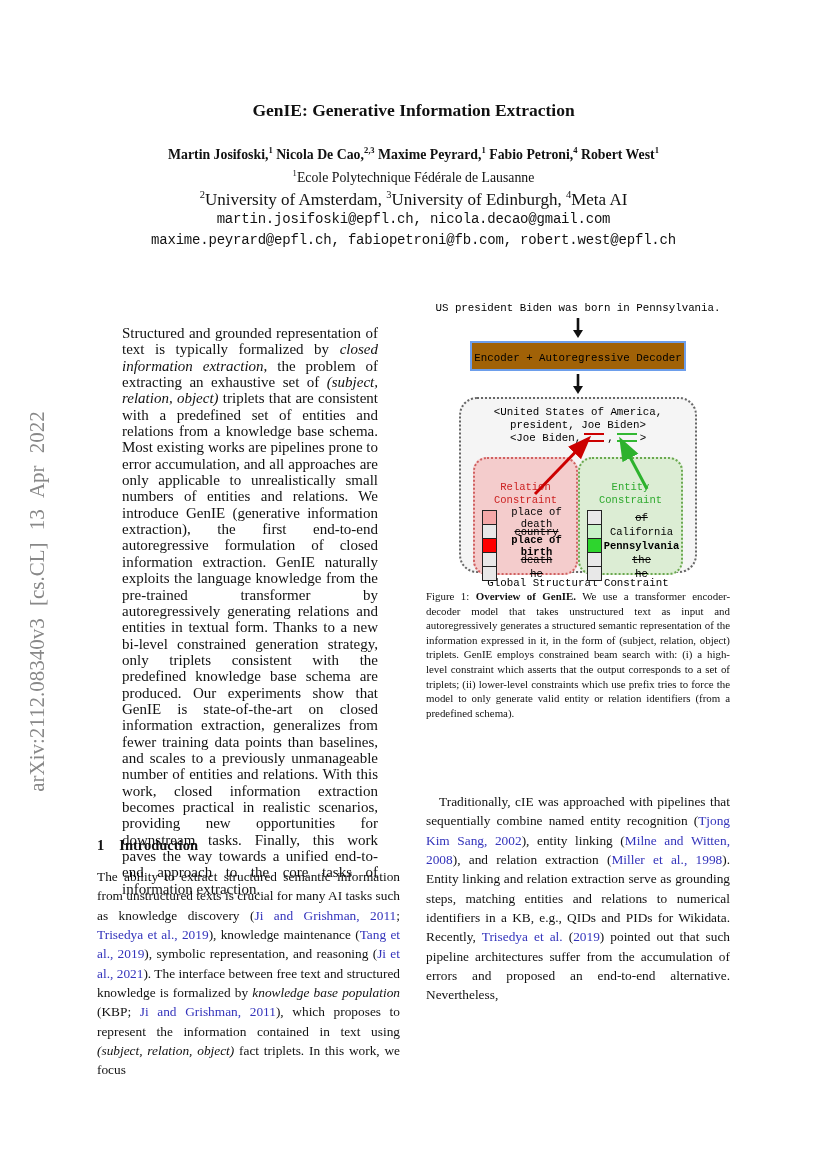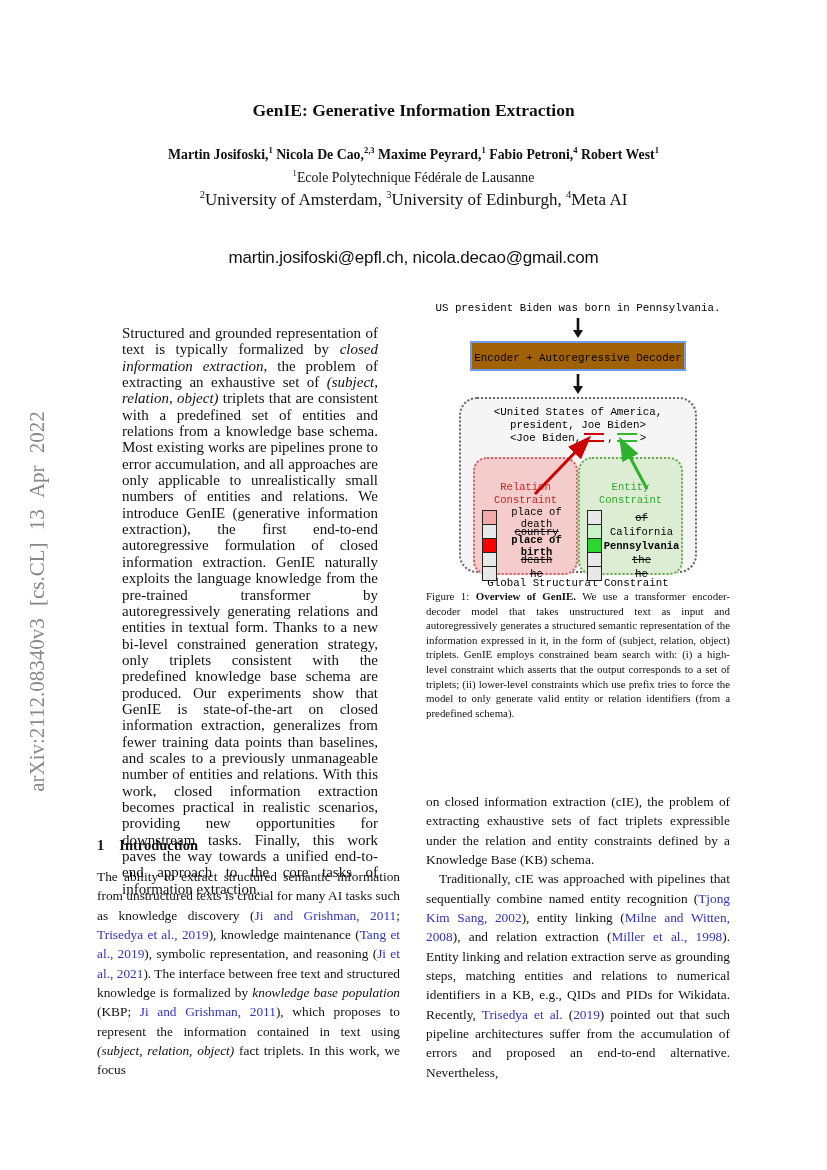--- a/index.html
+++ b/index.html
@@ -3,21 +3,21 @@
 <meta charset="utf-8">
 <style>
   html,body{margin:0;padding:0;background:#fff;}
   .page{position:relative;width:827px;height:1170px;background:#ffffff;overflow:hidden;
         font-family:"Liberation Serif", serif;color:#111;}
   .center{left:0;width:827px;text-align:center;position:absolute;}
   .title{top:100px;font-size:17.5px;font-weight:bold;}
   .authors{top:147px;font-size:13.8px;font-weight:bold;}
   .affil1{top:170px;font-size:13.8px;}
   .affil2{top:190px;font-size:17px;}
-  .email{font-family:Liberation Sans, sans-serif;font-size:17px;letter-spacing:-0.2px;margin-top:37px;}
+  .email{font-family:Liberation Mono, monospace;font-size:14px;letter-spacing:-0.2px;}
   .email1{top:211px;}
   .email2{top:232px;}
   .sup{vertical-align:super;font-size:62%;line-height:0;}
   .it{font-style:italic;}
   .bd{font-weight:bold;}
   .cite{color:#3333bb;}
   .strike{text-decoration:line-through;}
 
   .sidebar{position:absolute;left:-233px;top:589px;width:540px;text-align:center;
            transform:rotate(-90deg);transform-origin:center center;
@@ -68,20 +68,21 @@
 
 <div class="page">
 
   <div class="sidebar">arXiv:2112.08340v3  [cs.CL]  13 Apr 2022</div>
 
   <div class="center title">GenIE: Generative Information Extraction</div>
   <div class="center authors"><span>Martin Josifoski,</span><span class="sup">1</span><span> Nicola De Cao,</span><span class="sup">2,3</span><span> Maxime Peyrard,</span><span class="sup">1</span><span> Fabio Petroni,</span><span class="sup">4</span><span> Robert West</span><span class="sup">1</span></div>
   <div class="center affil1"><span class="sup">1</span><span>Ecole Polytechnique Fédérale de Lausanne</span></div>
   <div class="center affil2"><span class="sup">2</span><span>University of Amsterdam, </span><span class="sup">3</span><span>University of Edinburgh, </span><span class="sup">4</span><span>Meta AI</span></div>
   <div class="center email email1">martin.josifoski@epfl.ch, nicola.decao@gmail.com</div>
+  <div class="center email email2">maxime.peyrard@epfl.ch, fabiopetroni@fb.com, robert.west@epfl.ch</div>
 
   <div class="left-col">
     <div class="abs-text"><span>Structured and grounded representation of text is typically formalized by </span><span class="it">closed information extraction</span><span>, the problem of extracting an exhaustive set of </span><span class="it">(subject, relation, object)</span><span> triplets that are consistent with a predefined set of entities and relations from a knowledge base schema. Most existing works are pipelines prone to error accumulation, and all approaches are only applicable to unrealistically small numbers of entities and relations. We introduce GenIE (generative information extraction), the first end-to-end autoregressive formulation of closed information extraction. GenIE naturally exploits the language knowledge from the pre-trained transformer by autoregressively generating relations and entities in textual form. Thanks to a new bi-level constrained generation strategy, only triplets consistent with the predefined knowledge base schema are produced. Our experiments show that GenIE is state-of-the-art on closed information extraction, generalizes from fewer training data points than baselines, and scales to a previously unmanageable number of entities and relations. With this work, closed information extraction becomes practical in realistic scenarios, providing new opportunities for downstream tasks. Finally, this work paves the way towards a unified end-to-end approach to the core tasks of information extraction.</span></div>
     <div class="intro-heading">
       <span class="secnum">1</span><span>Introduction</span>
     </div>
     <div class="intro-text"><span>The ability to extract structured semantic information from unstructured texts is crucial for many AI tasks such as knowledge discovery (</span><span class="cite">Ji and Grishman, 2011</span><span>; </span><span class="cite">Trisedya et al., 2019</span><span>), knowledge maintenance (</span><span class="cite">Tang et al., 2019</span><span>), symbolic representation, and reasoning (</span><span class="cite">Ji et al., 2021</span><span>). The interface between free text and structured knowledge is formalized by </span><span class="it">knowledge base population</span><span> (KBP; </span><span class="cite">Ji and Grishman, 2011</span><span>), which proposes to represent the information contained in text using </span><span class="it">(subject, relation, object)</span><span> fact triplets. In this work, we focus</span></div>
   </div>
 
   <div class="right-col">
@@ -179,18 +180,17 @@
           <line x1="186" y1="90" x2="161" y2="43" stroke="#2db22d" stroke-width="3" marker-end="url(#ga)"></line>
         </svg>
       </div>
 
       <div class="global-label">Global Structural Constraint</div>
     </div>
 
     <div class="caption"><span>Figure 1: </span><span class="bd">Overview of GenIE.</span><span> We use a transformer encoder-decoder model that takes unstructured text as input and autoregressively generates a structured semantic representation of the information expressed in it, in the form of (subject, relation, object) triplets. GenIE employs constrained beam search with: (i) a high-level constraint which asserts that the output corresponds to a set of triplets; (ii) lower-level constraints which use prefix tries to force the model to only generate valid entity or relation identifiers (from a predefined schema).</span></div>
 
     <div class="rbody">
-      <div class="p1"><span>on closed information extraction (cIE), the problem of extracting exhaustive sets of fact triplets expressible under the relation and entity constraints defined by a Knowledge Base (KB) schema.</span></div>
       <div class="p2"><span>Traditionally, cIE was approached with pipelines that sequentially combine named entity recognition (</span><span class="cite">Tjong Kim Sang, 2002</span><span>), entity linking (</span><span class="cite">Milne and Witten, 2008</span><span>), and relation extraction (</span><span class="cite">Miller et al., 1998</span><span>). Entity linking and relation extraction serve as grounding steps, matching entities and relations to numerical identifiers in a KB, e.g., QIDs and PIDs for Wikidata. Recently, </span><span class="cite">Trisedya et al.</span><span> (</span><span class="cite">2019</span><span>) pointed out that such pipeline architectures suffer from the accumulation of errors and proposed an end-to-end alternative. Nevertheless,</span></div>
     </div>
 
   </div>
 </div>
 
 </body></html>

